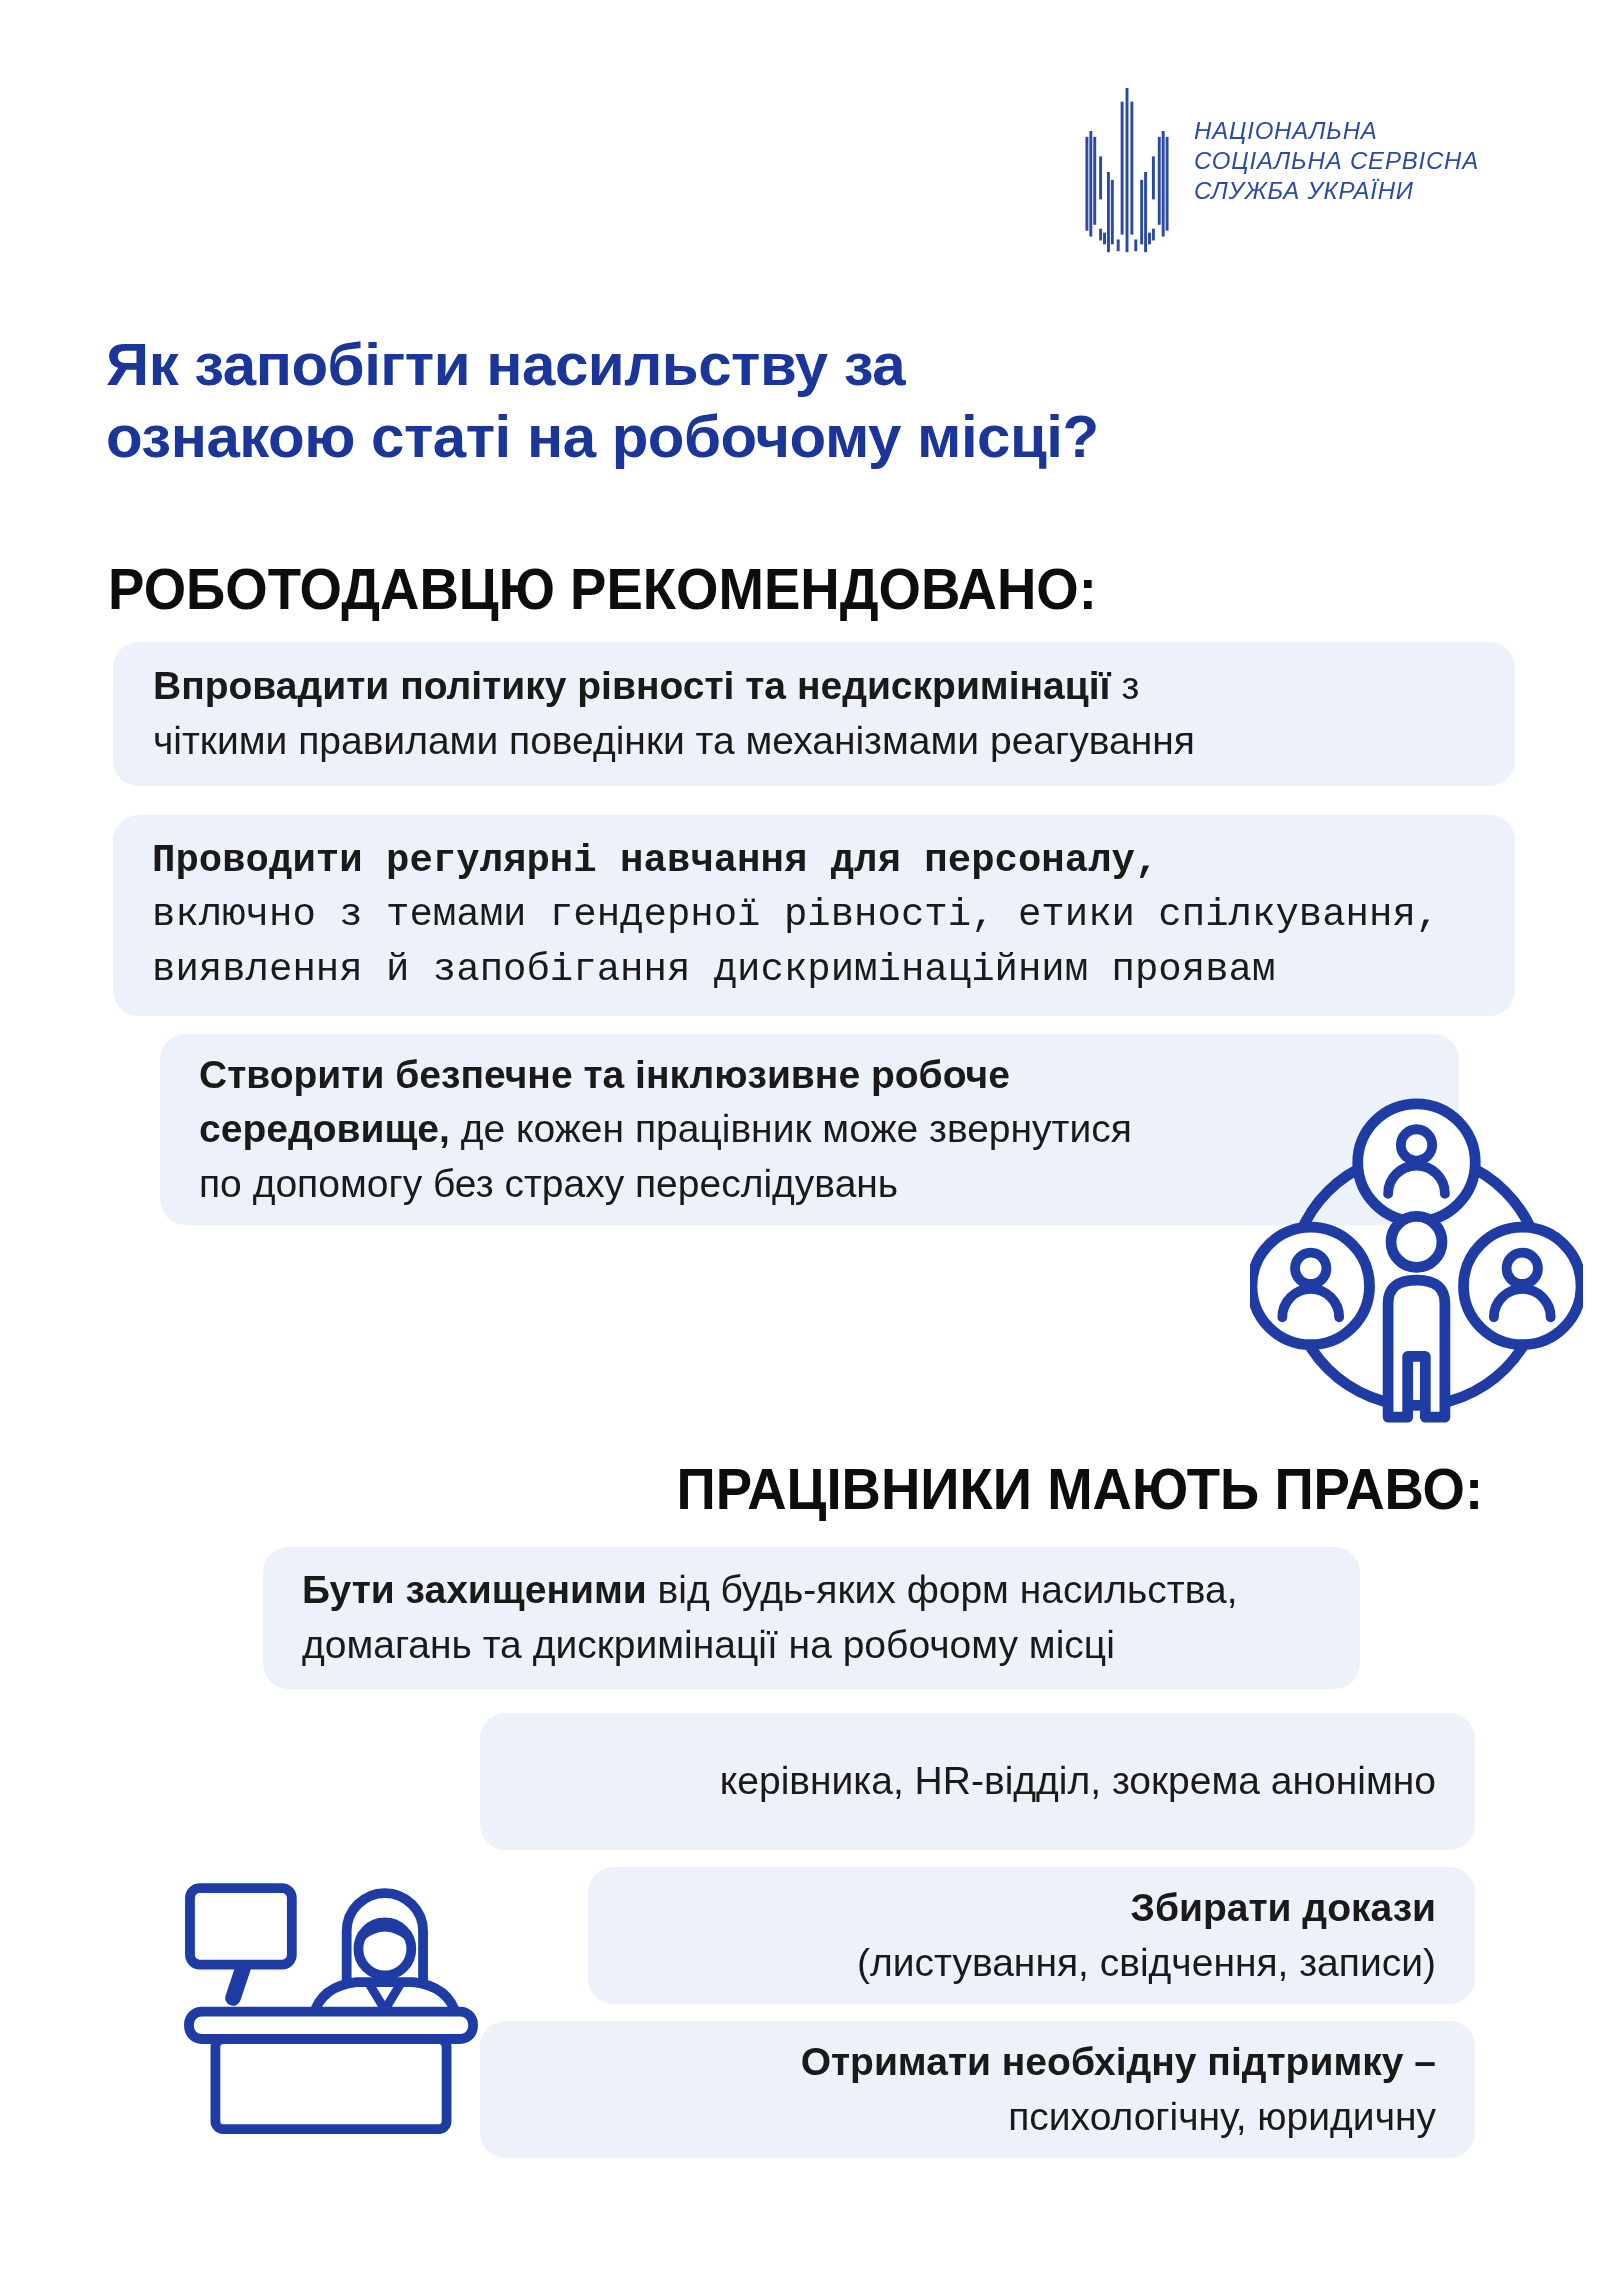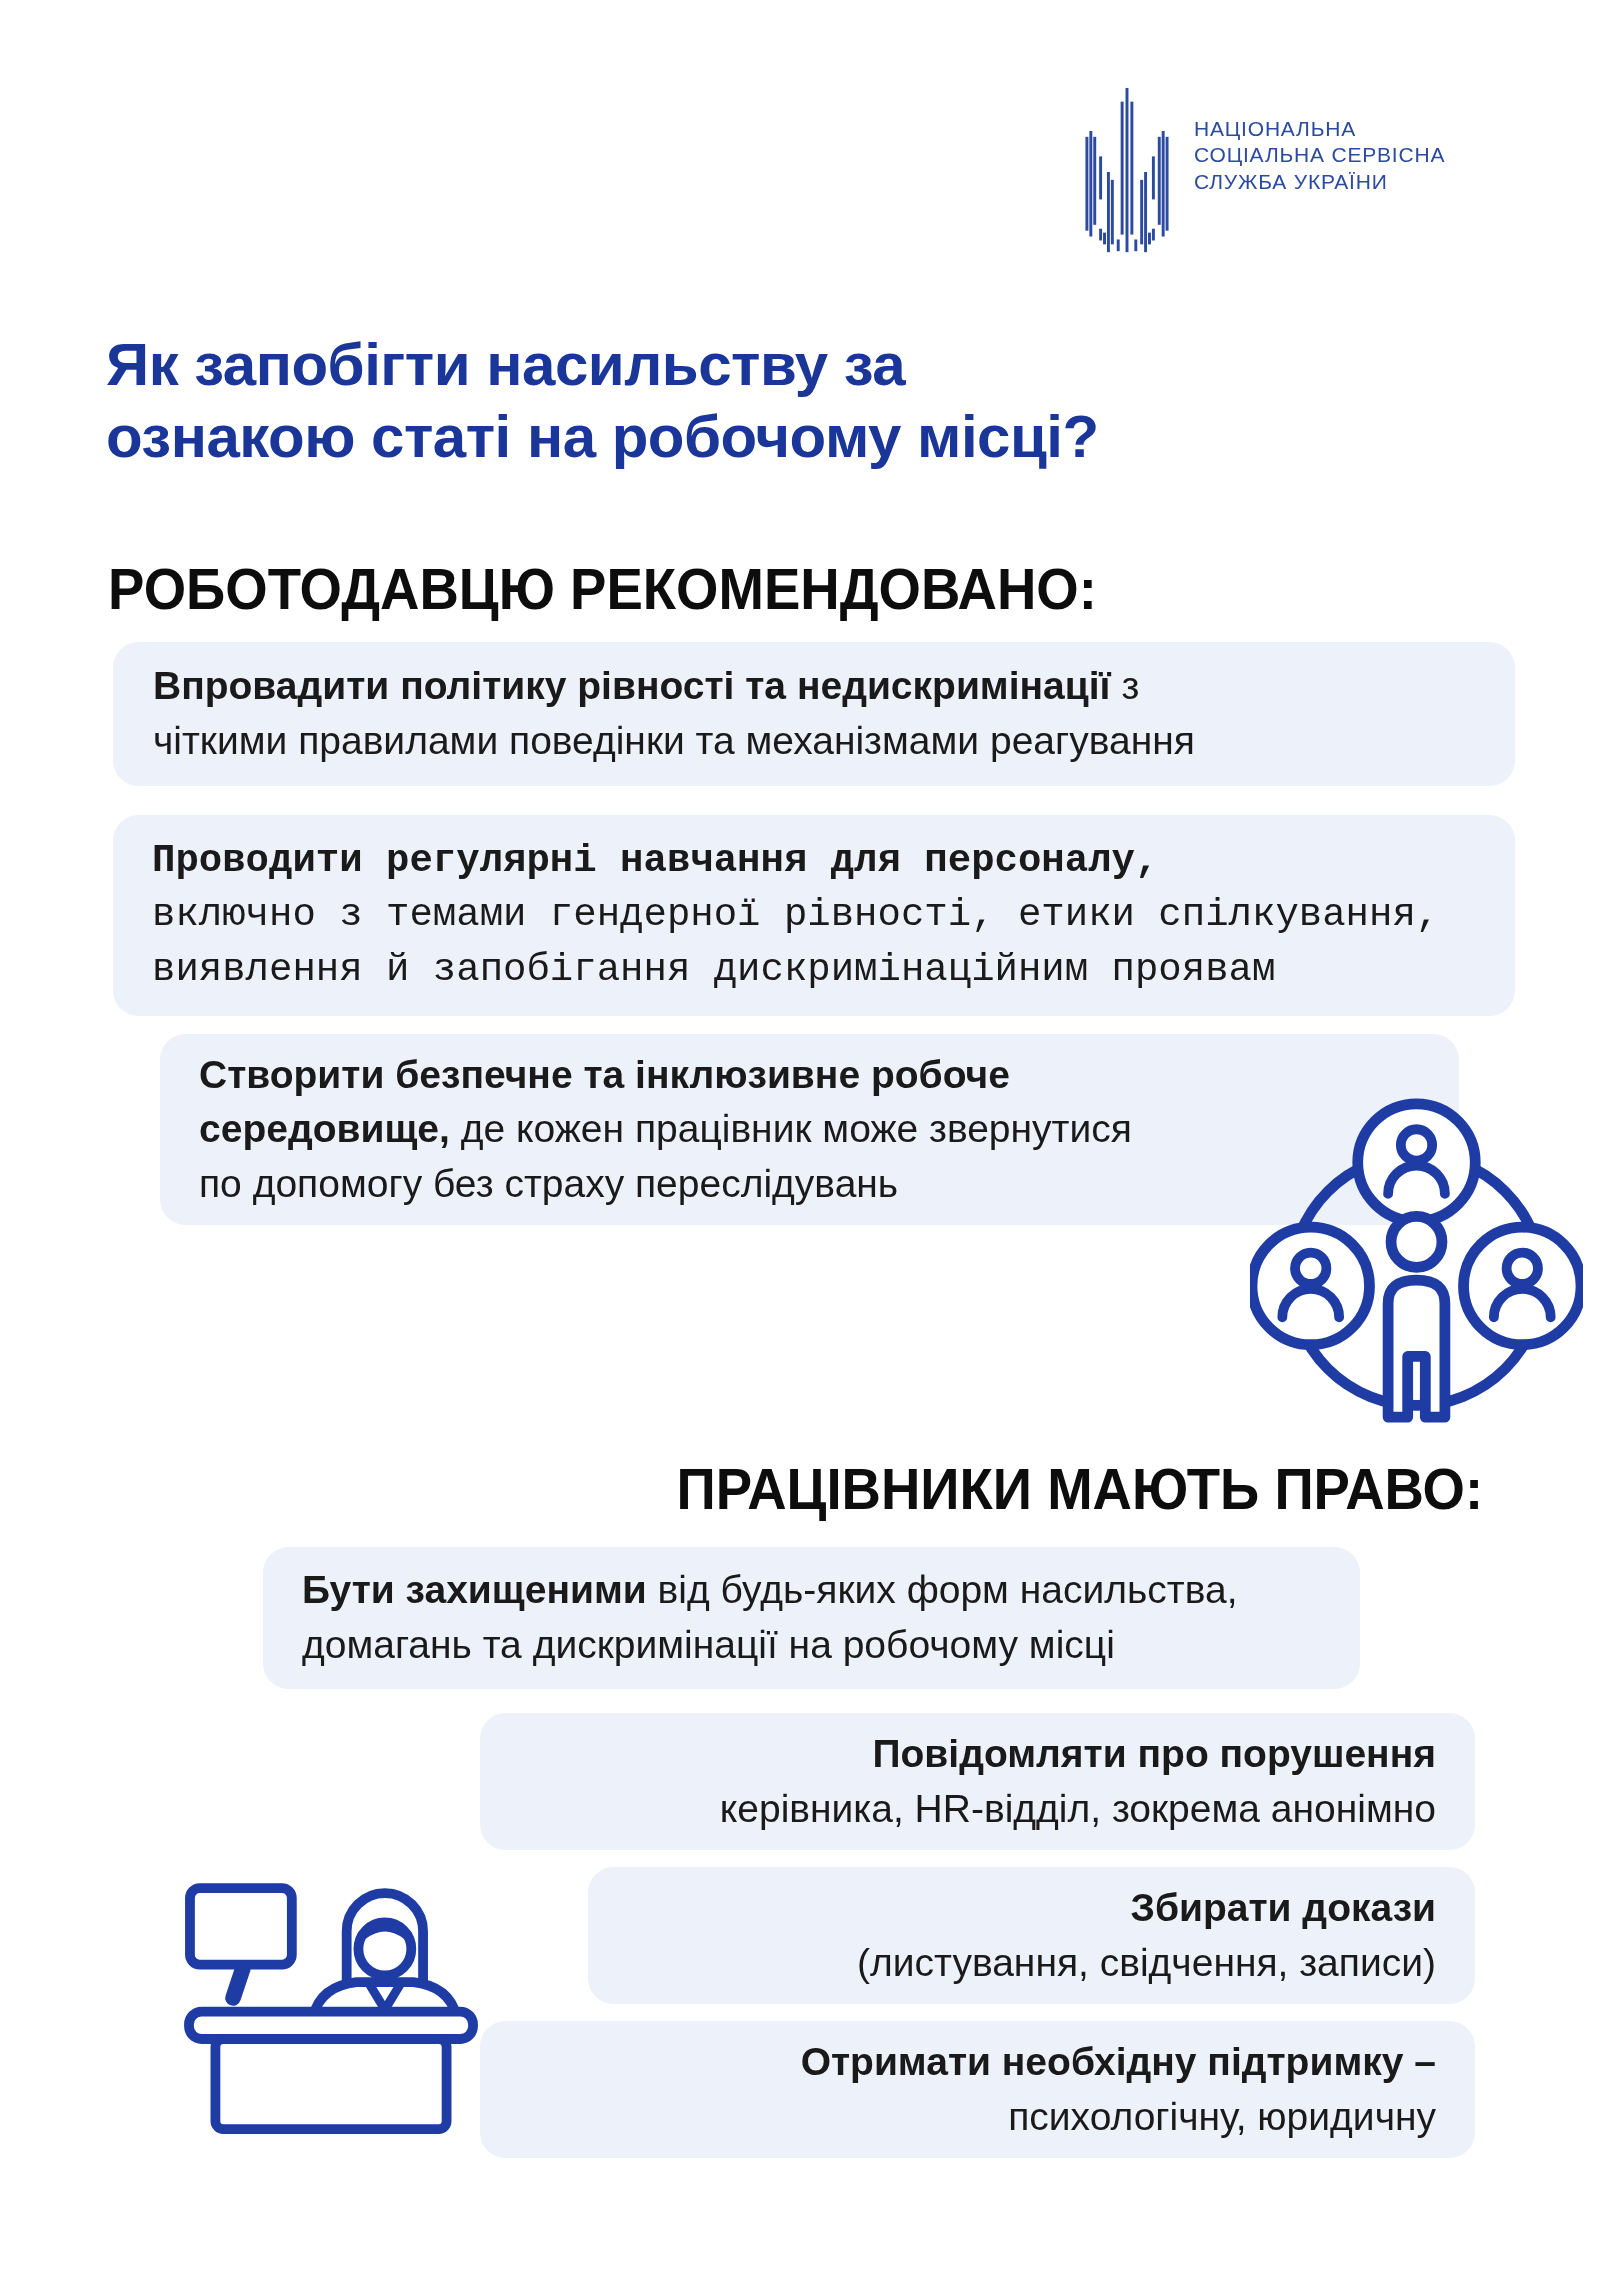--- a/index.html
+++ b/index.html
@@ -7,22 +7,22 @@
     position:relative; width:1622px; height:2294px;
     background:var(--bg,#ffffff);
     font-family:"Liberation Sans", sans-serif;
     overflow:hidden;
   }
   
   .logo { position:absolute; left:1078px; top:86px; display:flex; }
   .trident { width:98px; height:174px; }
   .logo-text {
     position:absolute; left:1194px; top:116px;
-    font-size:21px; line-height:1.26; font-weight:500;
-    letter-spacing:0.8px; color:var(--logo,#2b4aa0);
+    font-size:24px; line-height:1.26; font-weight:500;
+    letter-spacing:0.8px; color:var(--logo,#2b4aa0);font-style:italic;
   }
   
   .title {
     position:absolute; left:106px; top:329px;
     font-size:60px; font-weight:800; letter-spacing:-0.5px;
     line-height:1.2; color:var(--navy,#1b3699);
   }
   .sec-heading {
     position:absolute; font-size:58px; font-weight:800;
     color:var(--heading,#0d0d0d); white-space:nowrap;
@@ -135,21 +135,20 @@
   </svg>
 
   <div class="sec-heading right">ПРАЦІВНИКИ МАЮТЬ ПРАВО:</div>
 
   <div class="card" id="card-4">
     <div class="ln"><strong>Бути захищеними</strong><span> від будь-яких форм насильства,</span></div>
     <div class="ln"><span>домагань та дискримінації на робочому місці</span></div>
   </div>
 
   <div class="card align-right" id="card-5">
-    <div class="ln"><strong>Повідомляти про порушення</strong></div>
     <div class="ln"><span>керівника, HR-відділ, зокрема анонімно</span></div>
   </div>
 
   <div class="card align-right" id="card-6">
     <div class="ln"><strong>Збирати докази</strong></div>
     <div class="ln"><span>(листування, свідчення, записи)</span></div>
   </div>
 
   <div class="card align-right" id="card-7">
     <div class="ln"><strong>Отримати необхідну підтримку –</strong></div>

